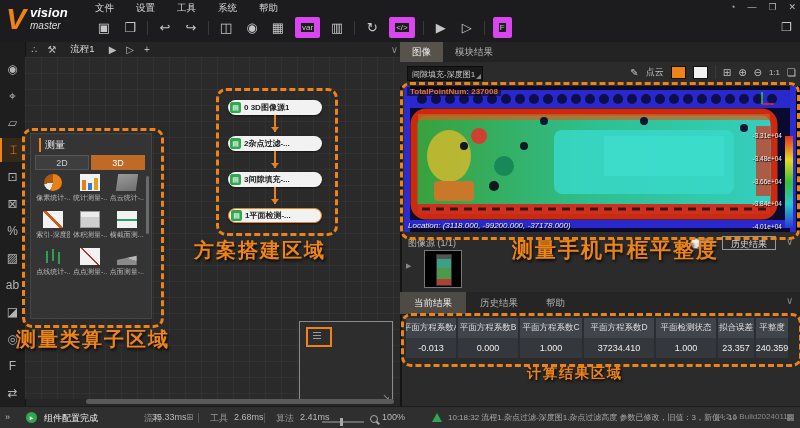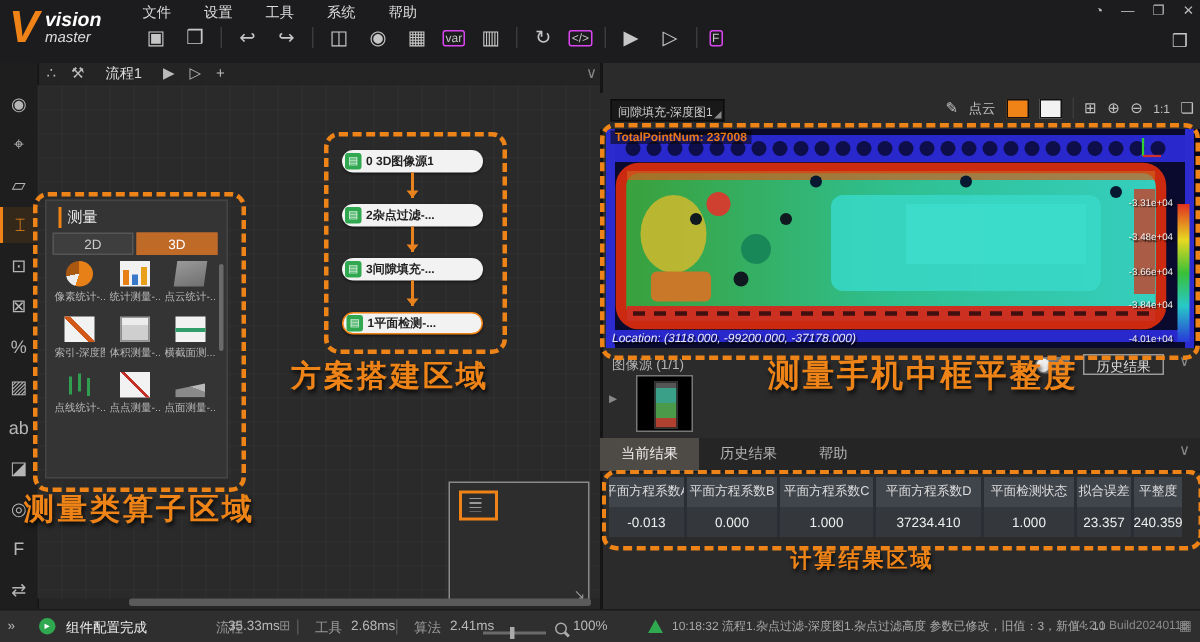--- a/index.html
+++ b/index.html
@@ -11,21 +11,21 @@
   .brand{left:6px;top:2px;display:flex;align-items:center;gap:4px;}
   .brand-v{font-size:30px;font-weight:bold;font-style:italic;color:#f08318;line-height:34px;}
   .brand-txt{display:flex;flex-direction:column;line-height:13px;}
   .brand-top{color:#fff;font-weight:bold;font-style:italic;font-size:13px;}
   .brand-bot{color:#ddd;font-style:italic;font-size:10px;}
   .menu{left:95px;top:2px;display:flex;gap:22px;font-size:9.5px;color:#ddd;}
   .menu span{cursor:default;}
   .toolbar{left:95px;top:17px;display:flex;align-items:center;gap:8px;font-size:13px;color:#c6c6c6;}
   .tb-ico{width:18px;text-align:center;}
   .tb-sep{width:1px;height:14px;background:#3a3a3a;}
-  .tb-txt{font-size:8px;border:1px solid #d946ef;border-radius:2px;padding:0 1px;color:#c6c6c6;}
+  .tb-txt{font-size:8px;border:6px solid #d946ef;border-radius:2px;padding:0 1px;color:#c6c6c6;}
   .winctl{right:4px;top:2px;display:flex;gap:12px;font-size:9px;color:#bbb;}
   .folder-open{right:8px;top:20px;font-size:12px;color:#c6c6c6;}
   
   .procbar{left:25px;top:42px;width:375px;height:15px;background:#242424;border-bottom:1px solid #181818;
            display:flex;align-items:center;gap:10px;padding-left:6px;font-size:10px;color:#bbb;}
   .proc-tab{color:#ddd;font-size:9.5px;padding:0 4px;}
   .proc-chev{position:absolute;right:8px;color:#888;}
   
   .sidebar{left:0;top:42px;width:25px;height:364px;background:#1e1e1e;border-right:1px solid #141414;}
   .sb-ico{position:absolute;left:0;width:25px;height:24px;text-align:center;font-size:12px;color:#b5b5b5;line-height:24px;}
@@ -279,20 +279,24 @@
     <span class="fn-label">1平面检测-...</span>
   </div>
 
   <div class="abs minipanel">
     <div class="mini-handle"></div>
     <span class="mini-resize">↘</span>
   </div>
   <div class="abs hscroll"></div>
 
   <div class="abs rpanel"></div>
+  <div class="abs rtabs">
+    <span class="rtab active">图像</span>
+    <span class="rtab">模块结果</span>
+  </div>
   <div class="abs viewctl">
     <span class="imgselect">间隙填充-深度图1</span>
     <div class="vc-right">
       <span>✎</span>
       <span style="font-size:9px">点云</span>
       <span class="swatch" style="background:#f08318"></span>
       <span class="swatch" style="background:#f2f2f2"></span>
       <span class="tb-sep"></span>
       <span>⊞</span>
       <span>⊕</span>

